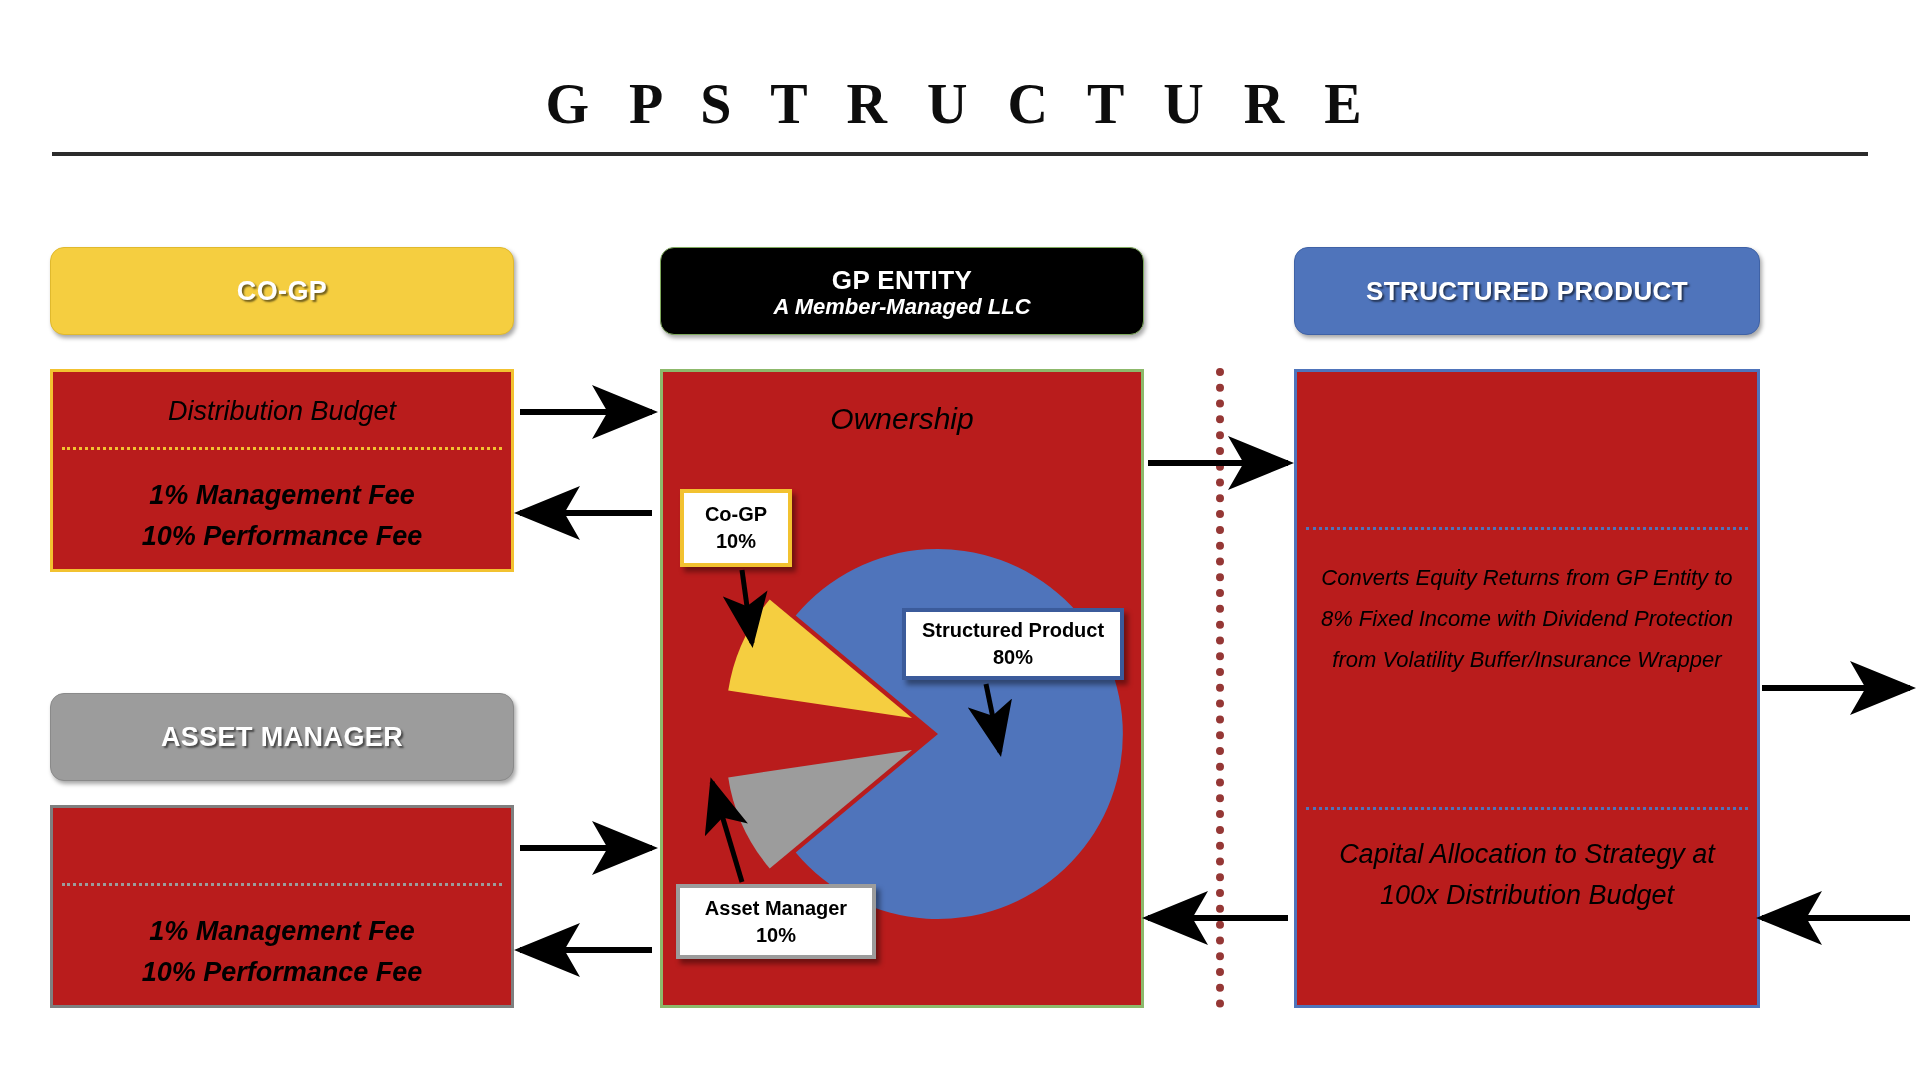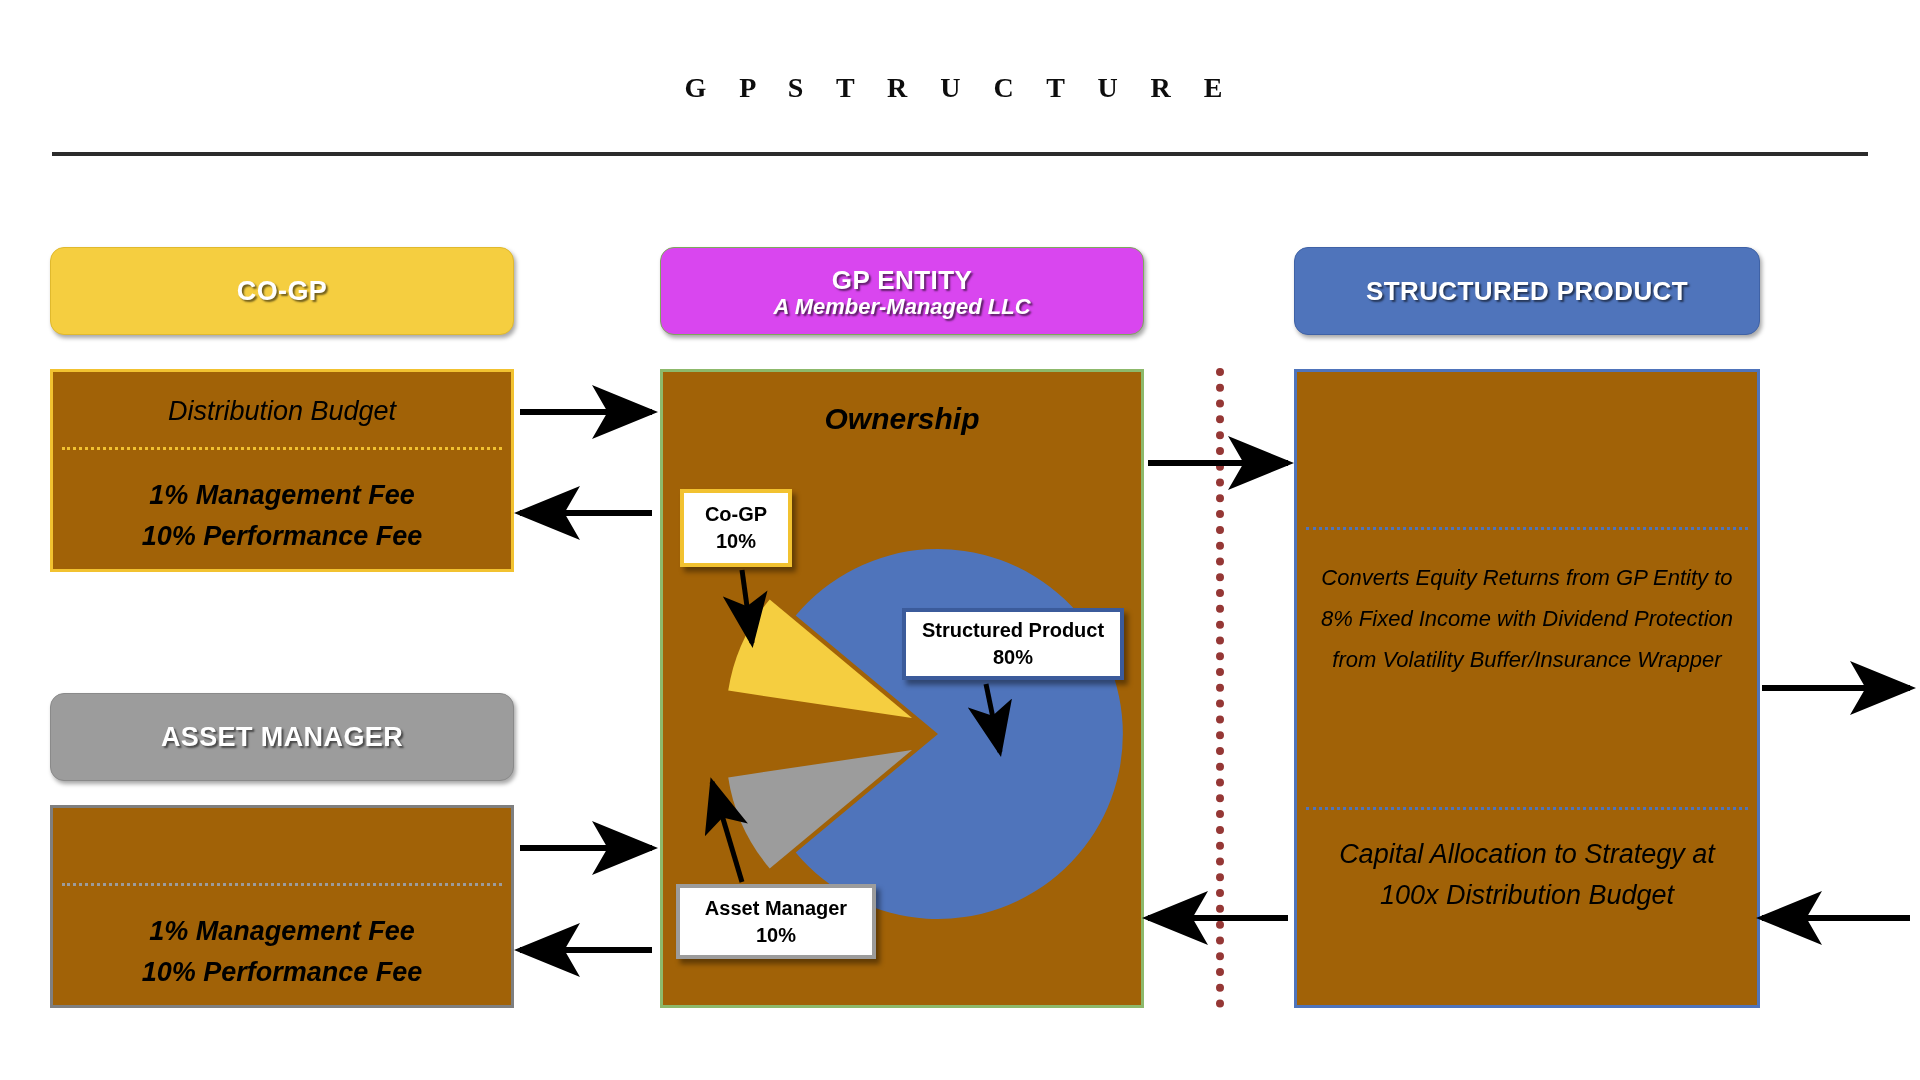--- a/index.html
+++ b/index.html
@@ -7,21 +7,21 @@
     width:1920px;height:1080px;background:#ffffff;
     font-family:"Liberation Sans",sans-serif;
     position:relative;overflow:hidden;
   }
   .stage{position:absolute;inset:0;}
 
   
   .page-title{
     position:absolute;left:0;top:72px;width:1920px;text-align:center;
     font-family:"Liberation Serif",serif;
-    font-weight:bold;font-size:28px;letter-spacing:13px;color:#0d0d0d;
+    font-weight:bold;font-size:56px;letter-spacing:13px;color:#0d0d0d;
   }
   .title-rule{
     position:absolute;left:52px;top:152px;width:1816px;height:4px;
     background:#2b2b2b;
   }
 
   
   .pill{
     position:absolute;border-radius:14px;
     display:flex;flex-direction:column;align-items:center;justify-content:center;
@@ -44,34 +44,34 @@
   .pill-cogp .pill-title{font-size:27px;}
 
   .pill-asset{
     left:50px;top:693px;width:464px;height:88px;
     background:#9C9C9C;border:1px solid #8a8a8a;
   }
   .pill-asset .pill-title{font-size:27px;}
 
   .pill-gp{
     left:660px;top:247px;width:484px;height:88px;
-    background:#d946ef;border:1px solid #7ea85c;
+    background:#000000;border:1px solid #7ea85c;
   }
   .pill-gp .pill-title{font-size:26px;line-height:30px;}
   .pill-gp .pill-sub{font-size:22px;line-height:22px;margin-top:1px;}
 
   .pill-sp{
     left:1294px;top:247px;width:466px;height:88px;
     background:#4F74BB;border:1px solid #3f62a6;
   }
   .pill-sp .pill-title{font-size:26px;}
 
   
   .panel{
-    position:absolute;background:#a16207;box-sizing:border-box;
+    position:absolute;background:#b91c1c;box-sizing:border-box;
   }
   .panel-cogp{left:50px;top:369px;width:464px;height:203px;border:3px solid #F2C230;}
   .panel-asset{left:50px;top:805px;width:464px;height:203px;border:3px solid #7F7F7F;}
   .panel-gp{left:660px;top:369px;width:484px;height:639px;border:3px solid #8DB96B;}
   .panel-sp{left:1294px;top:369px;width:466px;height:639px;border:3px solid #4F74BB;}
 
   .panel-line{
     font-style:italic;color:#000000;text-align:center;
   }
   .cogp-top,.asset-top{
@@ -87,21 +87,21 @@
   .div-gray{top:75px;border-color:#9C9C9C;}
 
   .cogp-fees,.asset-fees{
     position:absolute;left:0;width:100%;top:103px;
     font-size:27px;line-height:41px;font-style:italic;text-align:center;color:#000;font-weight:bold;
   }
 
   
   .ownership-label{
     position:absolute;left:0;top:30px;width:100%;text-align:center;
-    font-size:30px;font-weight:bold;font-style:italic;color:#000;
+    font-size:30px;font-weight:normal;font-style:italic;color:#000;
   }
 
   .pie-wrap{position:absolute;left:0;top:62px;width:484px;height:560px;}
 
   
   .callout{
     position:absolute;background:#ffffff;box-sizing:border-box;
     display:flex;flex-direction:column;align-items:center;justify-content:center;
     font-weight:bold;color:#000;text-align:center;
     box-shadow:4px 5px 5px rgba(0,0,0,.4);

